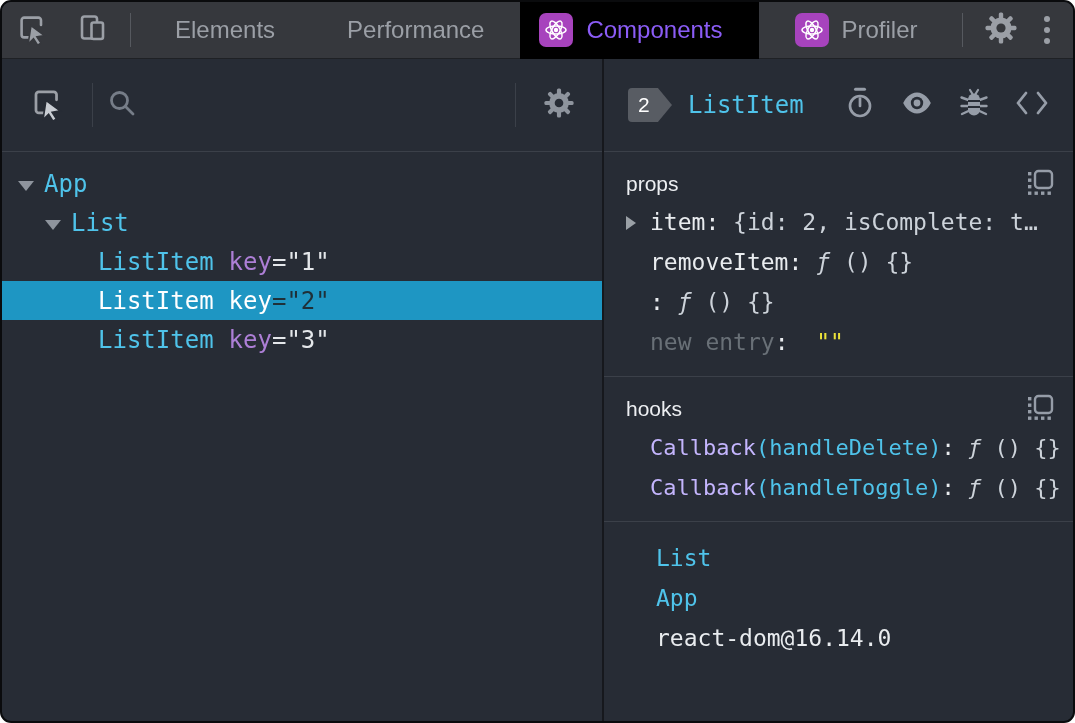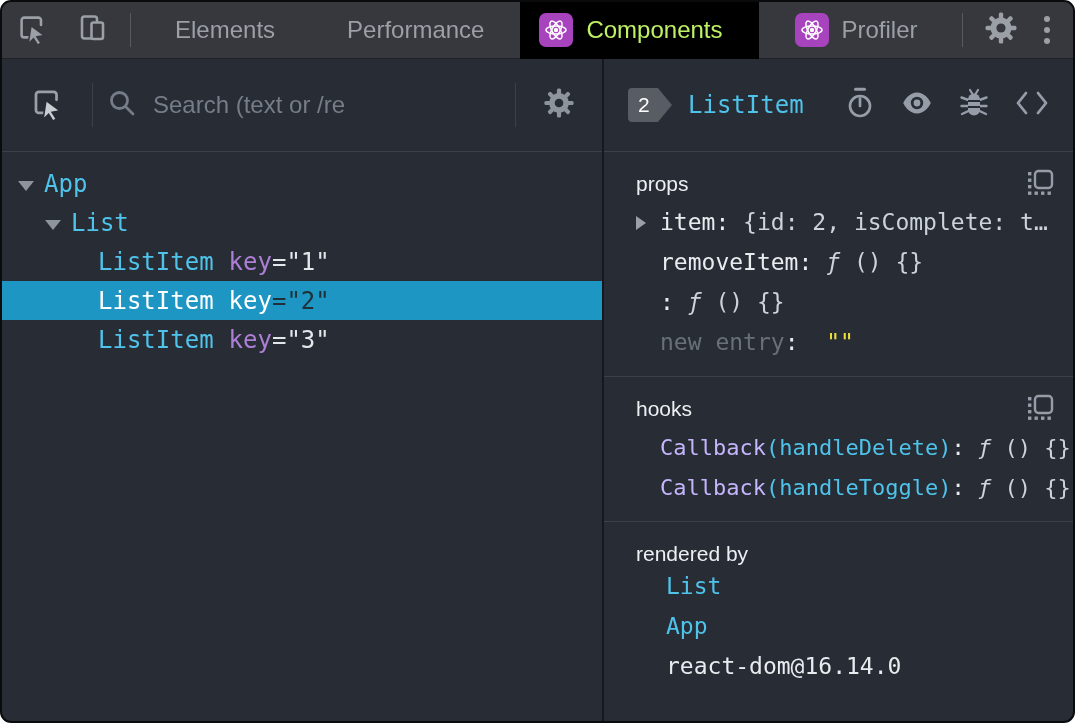--- a/index.html
+++ b/index.html
@@ -8,21 +8,21 @@
     width:1075px;height:723px;
     border:2px solid #0a0b0d;border-radius:11px;overflow:hidden;
     background:#272c35;display:flex;flex-direction:column;
     font-family:"Liberation Sans",sans-serif;
   }
   
   .tabbar{height:57px;flex:none;background:#36383d;display:flex;align-items:center;border-bottom:1px solid #1f2125;}
   .tb-btn{height:57px;display:flex;align-items:center;justify-content:center;padding:0 13px;cursor:pointer;}
   .tb-divider{width:1px;height:34px;background:#56595f;margin:0 8px;}
   .tab{height:57px;display:flex;align-items:center;gap:13px;padding:0 36px;color:#9b9fa6;font-size:24px;cursor:pointer;}
-  .tab.active{background:#000;color:#bef264;padding-left:19px;}
+  .tab.active{background:#000;color:#8b5cf6;padding-left:19px;}
   .react-badge{width:34px;height:34px;border-radius:7px;background:#a743bd;display:flex;align-items:center;justify-content:center;flex:none;}
   .kebab{display:flex;flex-direction:column;gap:5px;}
   .kebab i{width:6px;height:6px;border-radius:50%;background:#9b9fa6;}
   
   .main{flex:1;display:flex;min-height:0;}
   .left{width:602px;flex:none;border-right:2px solid #16181d;display:flex;flex-direction:column;}
   .right{flex:1;display:flex;flex-direction:column;min-width:0;}
   
   .left-toolbar{height:93px;flex:none;display:flex;align-items:center;border-bottom:1px solid #3b4049;padding:0 14px;}
   .lt-divider{width:1px;height:44px;background:#3b4049;margin:0 14px;}
@@ -43,21 +43,21 @@
   .tree-row.selected{background:#1e96c3;}
   .tree-row.selected .comp-name,.tree-row.selected .attr-name{color:#ffffff;}
   .tree-row.selected .attr-val{color:#1f3038;}
   
   .right-toolbar{height:93px;flex:none;display:flex;align-items:center;border-bottom:1px solid #3b4049;padding:0 24px;}
   .owner-badge{background:#585c63;color:#fff;font-size:21px;height:34px;width:44px;display:flex;align-items:center;padding-left:10px;clip-path:polygon(0 0,68% 0,100% 50%,68% 100%,0 100%);border-radius:4px;flex:none;}
   .sel-title{font-family:"DejaVu Sans Mono",monospace;font-size:24px;color:#4fc3ea;margin-left:16px;}
   .rt-icons{margin-left:auto;display:flex;align-items:center;gap:26px;}
   .icon-btn{display:flex;align-items:center;justify-content:center;cursor:pointer;}
   
-  .section{border-bottom:1px solid #3b4049;padding:16px 18px 14px 32px;flex:none;}
+  .section{border-bottom:1px solid #3b4049;padding:16px 18px 14px 22px;flex:none;}
   .section:last-child{border-bottom:none;flex:1;}
   .section-head{display:flex;align-items:flex-start;justify-content:space-between;}
   .section-title{font-size:21px;color:#edeff2;padding-top:4px;}
   .kv-row{height:40px;display:flex;align-items:center;font-family:"DejaVu Sans Mono",monospace;font-size:23px;white-space:pre;}
   .hooks .kv-row{font-size:22px;}
   .row-twisty-slot{width:24px;flex:none;display:flex;}
   .twisty-right{width:0;height:0;border:7px solid transparent;border-left:10px solid #9aa0a6;border-right:none;margin-top:2px;}
   .k{color:#e9ecef;}
   .k-muted{color:#697077;}
   .sep{color:#e9ecef;}
@@ -166,21 +166,20 @@
           </span>
         </div>
         <div class="lt-divider"></div>
         <div class="search-wrap">
           <span>
             <svg width="30" height="30" viewBox="0 0 30 30">
               <circle cx="12.5" cy="12.5" r="8" fill="none" stroke="#767d88" stroke-width="2.8"></circle>
               <line x1="18.5" y1="18.5" x2="26" y2="26" stroke="#767d88" stroke-width="2.8" stroke-linecap="round"></line>
             </svg>
           </span>
-          <input class="search-input" type="text" placeholder="Search (text or /re" style="">
         </div>
         <div class="lt-divider"></div>
         <div class="tb-btn">
           <span>
             <svg width="32" height="32" viewBox="0 0 34 34">
               <g fill="#8e949d">
                 <circle cx="17" cy="17" r="10.5"></circle>
                 <rect x="14.8" y="1.5" width="4.4" height="8" rx="1.6"></rect>
                 <rect x="14.8" y="1.5" width="4.4" height="8" rx="1.6" transform="rotate(45 17 17)"></rect>
                 <rect x="14.8" y="1.5" width="4.4" height="8" rx="1.6" transform="rotate(90 17 17)"></rect>
@@ -354,23 +353,20 @@
           </div>
           <div class="kv-row">
             <span class="row-twisty-slot"></span>
             <span class="hook-label">Callback</span><span class="hook-paren">(handleToggle)</span><span class="sep">:</span>
             <span class="v-fn"><span class="fnchar"> ƒ</span><span> () {}</span></span>
           </div>
         </div>
       </div>
 
       <div class="section">
-        <div class="section-head">
-          <span class="section-title">rendered by</span>
-        </div>
         <div class="props-pad">
           <div class="rb-row">
             <span class="rb-link">List</span>
           </div>
           <div class="rb-row">
             <span class="rb-link">App</span>
           </div>
           <div class="rb-row">
             <span class="rb-text">react-dom@16.14.0</span>
           </div>

